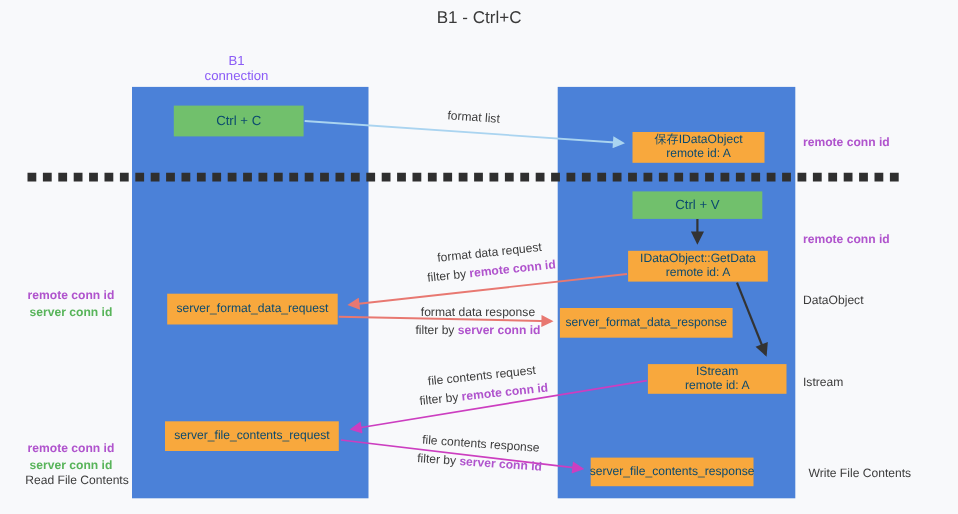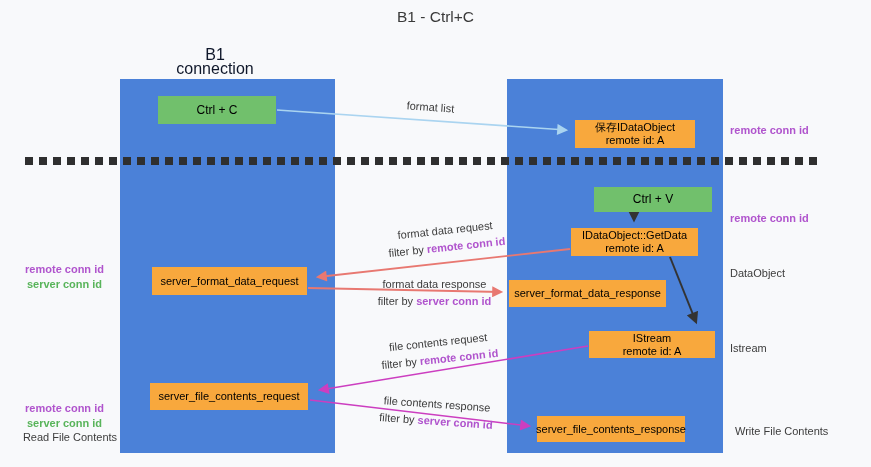--- a/index.html
+++ b/index.html
@@ -13,29 +13,29 @@
     position:absolute; left:0; top:7px; width:871px;
     text-align:center; font-size:15.5px; line-height:19px; color:#3a3a3a;
   }
   .lifeline{
     position:absolute; top:79px; height:374px; background:#4b81d8;
   }
   .lifeline-b1{left:120px; width:215px;}
   .lifeline-a1{left:507px; width:216px;}
   .lifeline-header{
     position:absolute; top:48px; width:110px; text-align:center;
-    font-size:16px; line-height:14px; color:#0f172a;
+    font-size:12px; line-height:14px; color:#8b5cf6;
   }
   .hdr-b1{left:160px;}
   .hdr-a1{left:563px;margin-top:36px;}
   svg.overlay{position:absolute; left:0; top:0; z-index:2; pointer-events:none;}
   .box{
     position:absolute; z-index:3; display:flex; flex-direction:column;
     align-items:center; justify-content:center; text-align:center;
-    color:#000000; font-size:11px; line-height:13px;
+    color:#0c4a6e; font-size:11px; line-height:13px;
   }
   .green{background:#71c06c; font-size:12px;}
   .orange{background:#f8a83d;}
   .msg-label{
     position:absolute; z-index:4; font-size:11px; line-height:17px;
     text-align:center; color:#3c3c3c; white-space:nowrap;
   }
   .kw{color:#b054cd; font-weight:bold; margin-left:3px;}
   .rot-up{transform:rotate(-6deg);}
   .rot-down{transform:rotate(4deg);}
@@ -103,21 +103,21 @@
 
   <div class="box green" style="left:158px; top:96px; width:118px; height:28px;">
     <div>Ctrl + C</div>
   </div>
 
   <div class="box orange" style="left:575px; top:120px; width:120px; height:28px;">
     <div>保存IDataObject</div>
     <div>remote id: A</div>
   </div>
 
-  <div class="box green" style="left:575px; top:187px; width:118px; height:25px;margin-left:19px;">
+  <div class="box green" style="left:575px; top:174px; width:118px; height:25px;">
     <div>Ctrl + V</div>
   </div>
 
   <div class="box orange" style="left:571px; top:228px; width:127px; height:28px;">
     <div>IDataObject::GetData</div>
     <div>remote id: A</div>
   </div>
 
   <div class="box orange" style="left:152px; top:267px; width:155px; height:28px;">
     <div>server_format_data_request</div>

